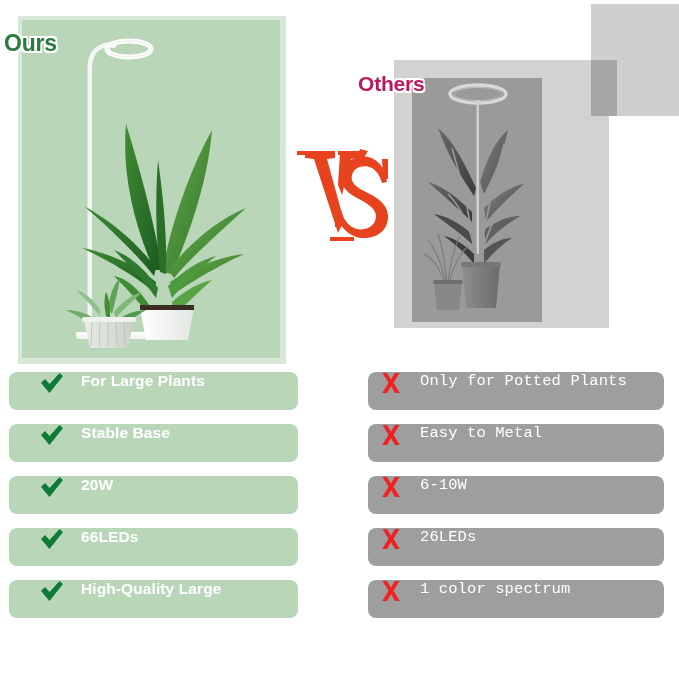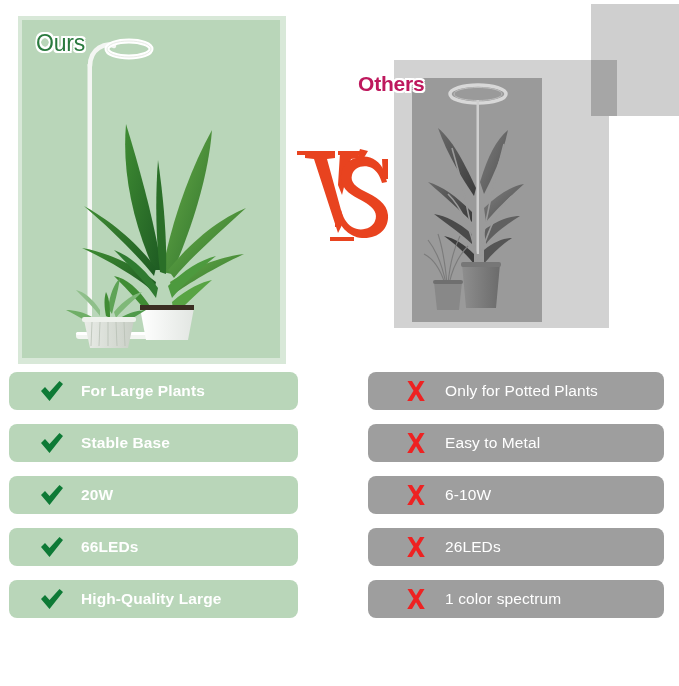--- a/index.html
+++ b/index.html
@@ -40,30 +40,29 @@
     width: 258px;
     height: 338px;
     background: #b9d6b9;
   }
 
   .label-ours {
     position: absolute;
     left: 4px;
     top: 30px;
     font-size: 23px;
-    font-weight: normal;
+    font-weight: bold;
     color: #2a7a3e;
     letter-spacing: -0.2px;
     text-shadow:
       -1.6px -1.6px 0 #fff,  1.6px -1.6px 0 #fff,
       -1.6px  1.6px 0 #fff,  1.6px  1.6px 0 #fff,
       -1.6px 0 0 #fff, 1.6px 0 0 #fff,
       0 -1.6px 0 #fff, 0 1.6px 0 #fff;
     z-index: 6;
-    margin-left: 32px;
   }
 
   
   .others-bg-light {
     position: absolute;
     left: 591px;
     top: 4px;
     width: 88px;
     height: 112px;
     background: #cfcfcf;
@@ -132,31 +131,31 @@
     top: 0;
   }
   .col-left  { left: 9px;   width: 289px; }
   .col-right { left: 368px; width: 296px; }
 
   .pill {
     position: relative;
     height: 38px;
     border-radius: 8px;
     display: flex;
-    align-items: center;
     margin-bottom: 14px;
     box-sizing: border-box;
   }
   .pill-good {
     background: #b9d6b9;
     padding-left: 28px;
   }
   .pill-bad {
     background: #9e9e9e;
-    padding-left: 33px;
+    padding-left: 8px;
+    font-family: Liberation Mono, monospace;
   }
 
   .mark {
     width: 30px;
     flex: 0 0 30px;
     text-align: center;
     line-height: 1;
   }
   .mark svg { display: block; margin: 0 auto; }
 

